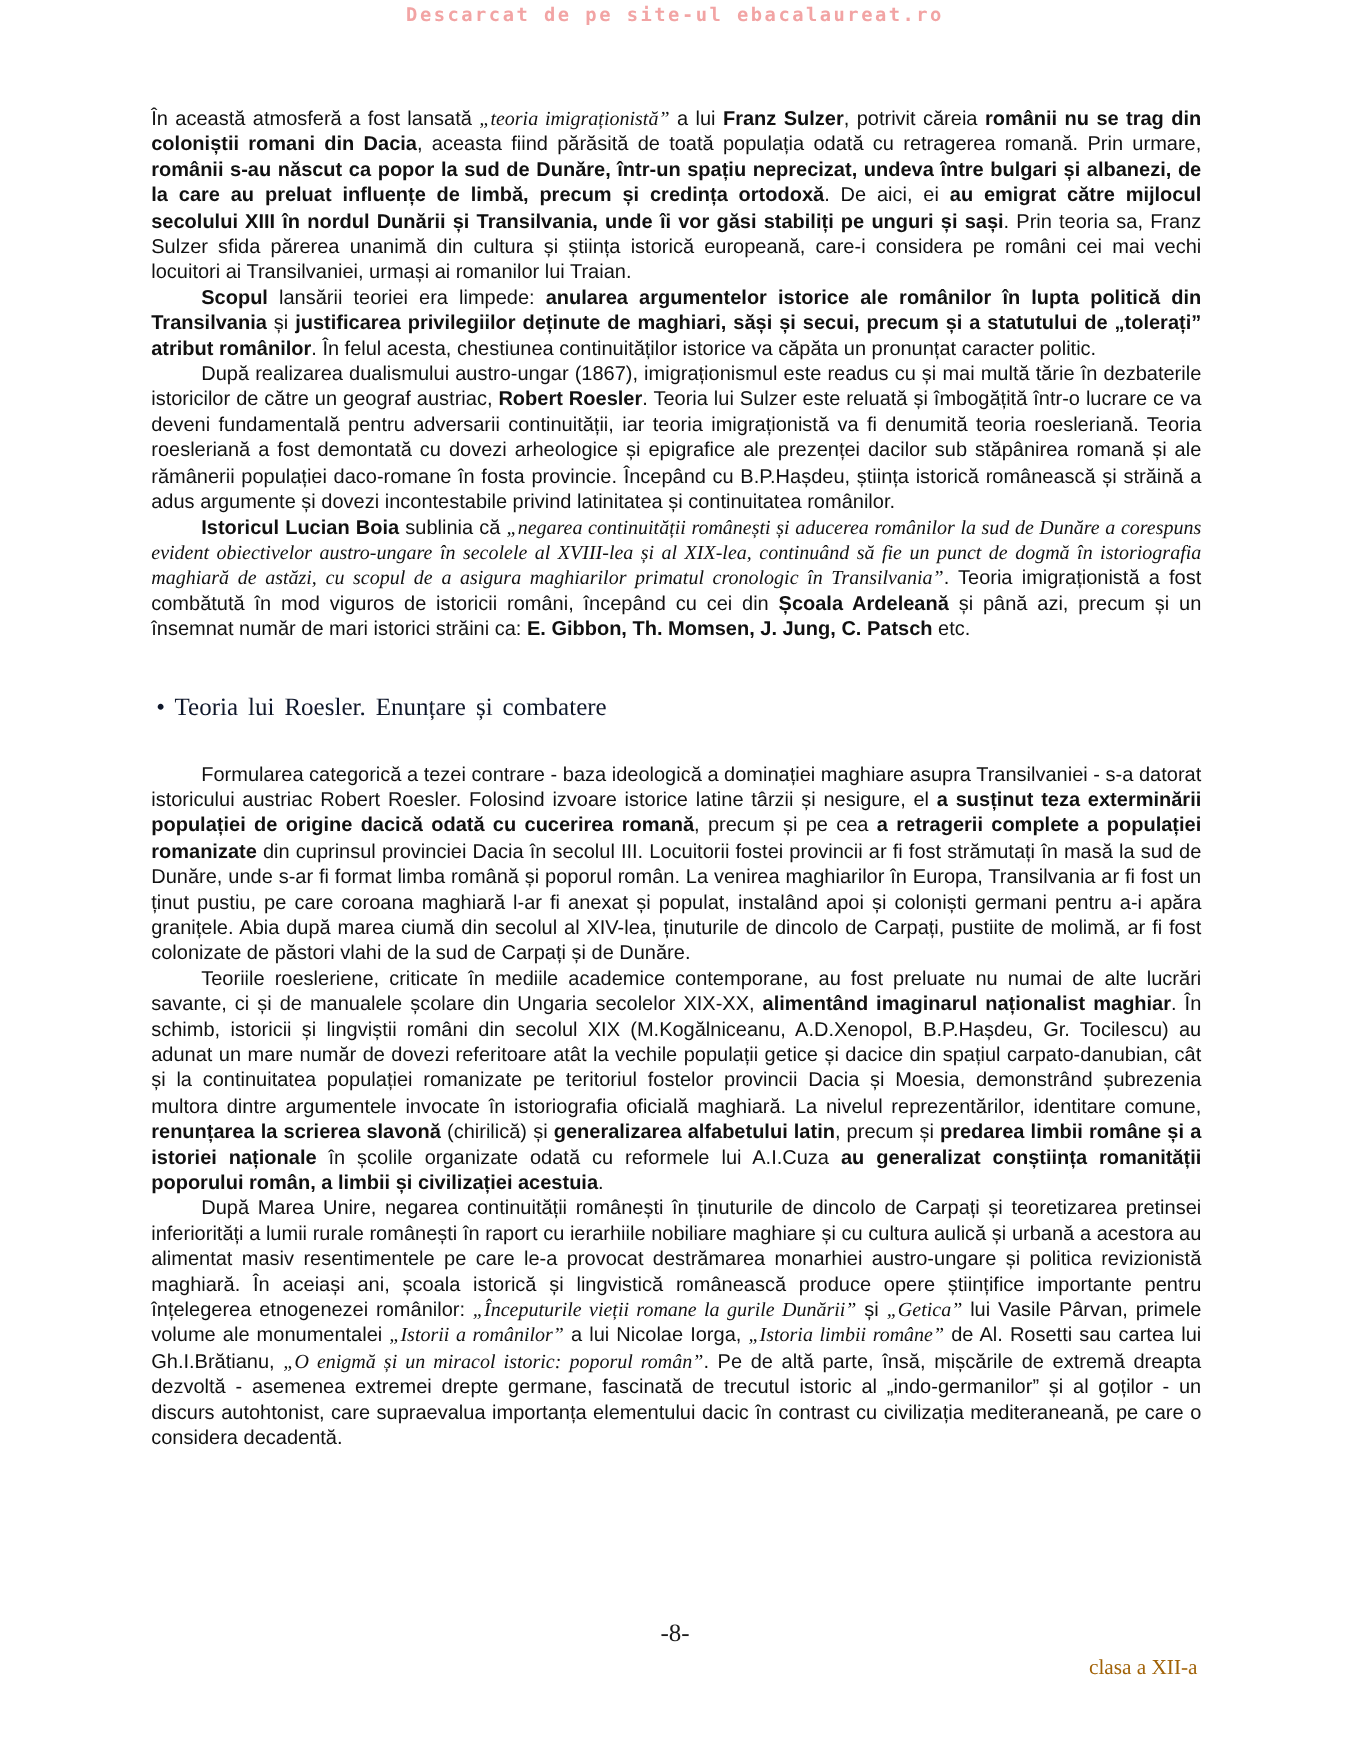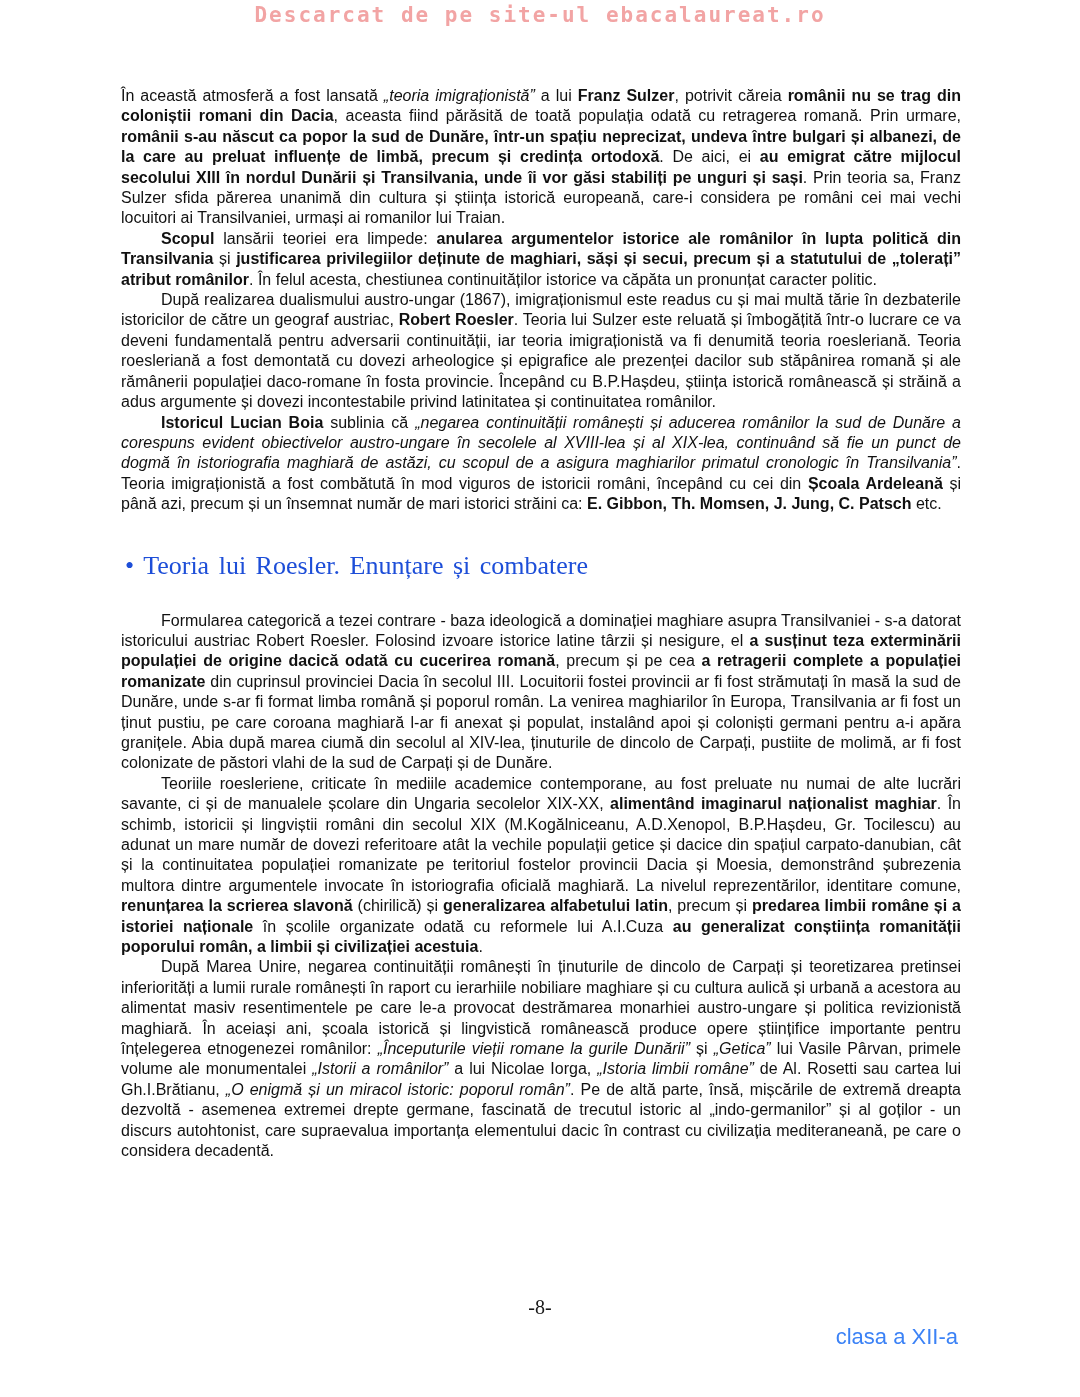--- a/index.html
+++ b/index.html
@@ -13,64 +13,64 @@
     font-family: "Liberation Sans", sans-serif;
     color: #111111;
   }
   .watermark {
     position: absolute;
     top: 3px;
     left: 0;
     width: 100%;
     text-align: center;
     font-family: "DejaVu Sans Mono", monospace;
-    font-size: 21px;
+    font-size: 15px;
     letter-spacing: 2px;
     font-weight: bold;
   }
   .doc-body {
     position: absolute;
     left: 121px;
     top: 86px;
     width: 840px;
     text-align: justify;
     font-size: 16px;
     line-height: 20.4px;
   }
   .doc-body p.para { margin: 0; }
   .doc-body p.para.indent { text-indent: 40px; }
   .doc-body p.heading {
     font-family: "Liberation Serif", serif;
-    font-size: 26px;
+    font-size: 20px;
     line-height: 26px;
     text-align: left;
     text-indent: 0;
     word-spacing: 3px;
     margin: 38px 0 32px 4px;
-    color: #1d4ed8;
+    color: #0f172a;
   }
   .b { font-weight: bold; margin-top: 16px; }
-  .i { font-style: italic; }
+  .i { font-style: italic; font-family: Liberation Serif, serif; }
   .footer-pagenum {
     position: absolute;
     left: 0;
     width: 100%;
     top: 1296px;
     text-align: center;
     font-family: "Liberation Serif", serif;
     font-size: 20px;
     color: #1b1b1b;
   }
   .footer-class {
     position: absolute;
     right: 122px;
     top: 1324px;
-    font-family: Liberation Sans, sans-serif;
-    font-size: 22px;
-    color: #3b82f6;
+    font-family: Liberation Serif, serif;
+    font-size: 17px;
+    color: #a16207;
   }
 </style>
 </head>
 <body>
 
 <div class="page">
   <div class="watermark" style="color: rgb(242, 164, 164);">Descarcat de pe site-ul ebacalaureat.ro</div>
 
   <div class="doc-body">
       <p class="para"><span>În această atmosferă a fost lansată </span><span class="i">„teoria imigraționistă”</span><span> a lui </span><span class="b">Franz Sulzer</span><span>, potrivit căreia </span><span class="b">românii nu se trag din coloniștii romani din Dacia</span><span>, aceasta fiind părăsită de toată populația odată cu retragerea romană. Prin urmare, </span><span class="b">românii s-au născut ca popor la sud de Dunăre, într-un spațiu neprecizat, undeva între bulgari și albanezi, de la care au preluat influențe de limbă, precum și credința ortodoxă</span><span>. De aici, ei </span><span class="b">au emigrat către mijlocul secolului XIII în nordul Dunării și Transilvania, unde îi vor găsi stabiliți pe unguri și sași</span><span>. Prin teoria sa, Franz Sulzer sfida părerea unanimă din cultura și știința istorică europeană, care-i considera pe români cei mai vechi locuitori ai Transilvaniei, urmași ai romanilor lui Traian.</span></p>

